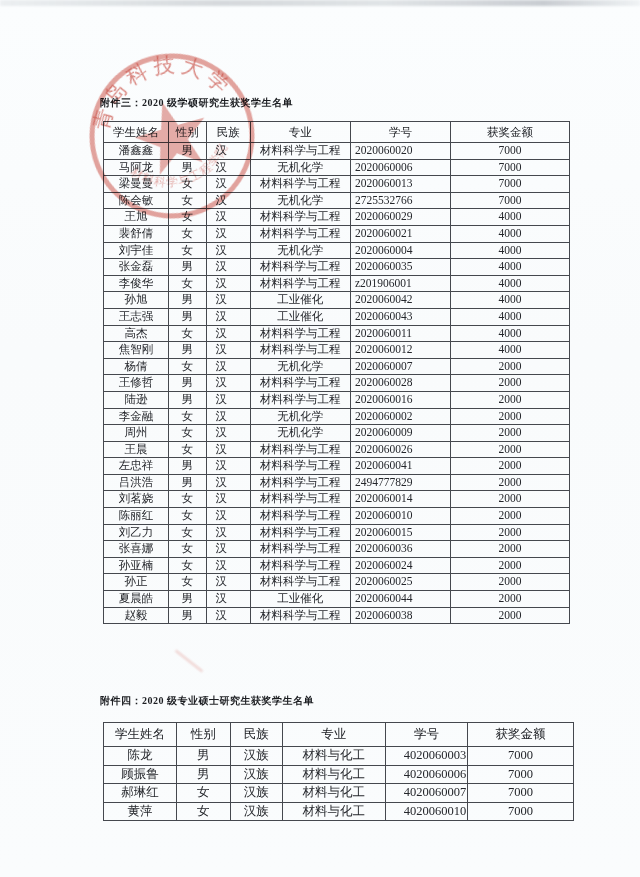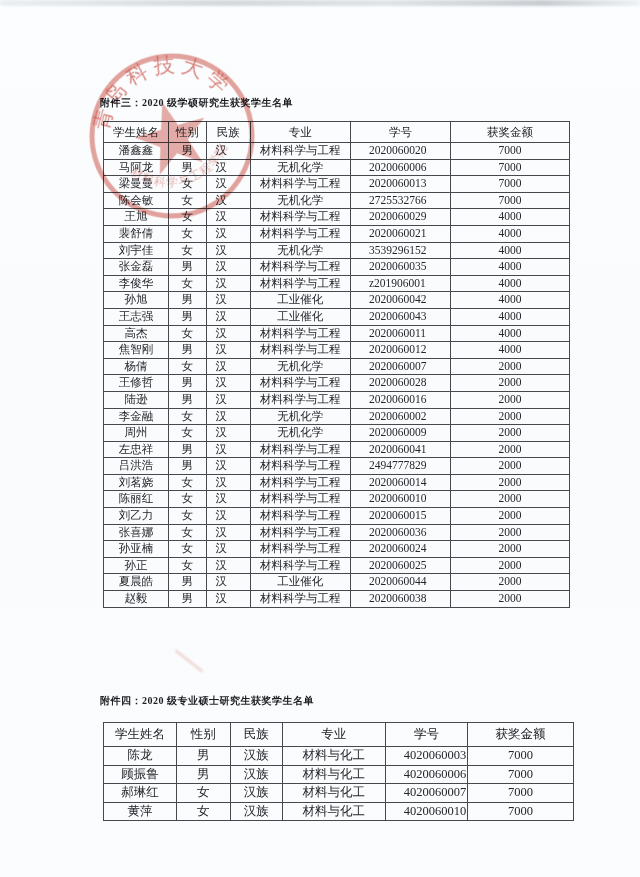--- a/index.html
+++ b/index.html
@@ -35,21 +35,21 @@
     text-align:center;vertical-align:middle;
     overflow:hidden;white-space:nowrap;
     color:#24262b;
   }
   th{font-weight:normal;color:#202227;}
   
   #table-1{left:103px;top:121px;width:467px;font-size:11.5px;}
   #table-1 th{height:18px;line-height:18px;}
   #table-1 td{height:15.6px;line-height:15.6px;padding:0 1px;}
   #table-1 .c2{text-align:left;padding-left:9px;}
-  #table-1 .c4{text-align:left;padding-left:18px;font-family:"Liberation Serif","DejaVu Serif",serif;}
+  #table-1 .c4{text-align:left;padding-left:4px;font-family:"Liberation Serif","DejaVu Serif",serif;}
   
   #table-2{left:103px;top:722px;width:471px;font-size:12.5px;}
   #table-2 th{height:21px;line-height:21px;}
   #table-2 td{height:17.5px;line-height:17.5px;padding:0 1px;}
   #table-2 .c4{text-align:right;padding-left:14px;}
   
   .stamp{
     position:absolute;left:86px;top:50px;width:172px;height:172px;
     transform:rotate(-16deg);
     pointer-events:none;
@@ -139,21 +139,21 @@
           <td class="c2">汉</td>
           <td class="c3">材料科学与工程</td>
           <td class="c4">2020060021</td>
           <td class="c5">4000</td>
         </tr>
         <tr>
           <td class="c0">刘宇佳</td>
           <td class="c1">女</td>
           <td class="c2">汉</td>
           <td class="c3">无机化学</td>
-          <td class="c4">3539296152</td>
+          <td class="c4">2020060004</td>
           <td class="c5">4000</td>
         </tr>
         <tr>
           <td class="c0">张金磊</td>
           <td class="c1">男</td>
           <td class="c2">汉</td>
           <td class="c3">材料科学与工程</td>
           <td class="c4">2020060035</td>
           <td class="c5">4000</td>
         </tr>
@@ -228,20 +228,28 @@
           <td class="c3">无机化学</td>
           <td class="c4">2020060002</td>
           <td class="c5">2000</td>
         </tr>
         <tr>
           <td class="c0">周州</td>
           <td class="c1">女</td>
           <td class="c2">汉</td>
           <td class="c3">无机化学</td>
           <td class="c4">2020060009</td>
+          <td class="c5">2000</td>
+        </tr>
+        <tr>
+          <td class="c0">王晨</td>
+          <td class="c1">女</td>
+          <td class="c2">汉</td>
+          <td class="c3">材料科学与工程</td>
+          <td class="c4">2020060026</td>
           <td class="c5">2000</td>
         </tr>
         <tr>
           <td class="c0">左忠祥</td>
           <td class="c1">男</td>
           <td class="c2">汉</td>
           <td class="c3">材料科学与工程</td>
           <td class="c4">2020060041</td>
           <td class="c5">2000</td>
         </tr>

